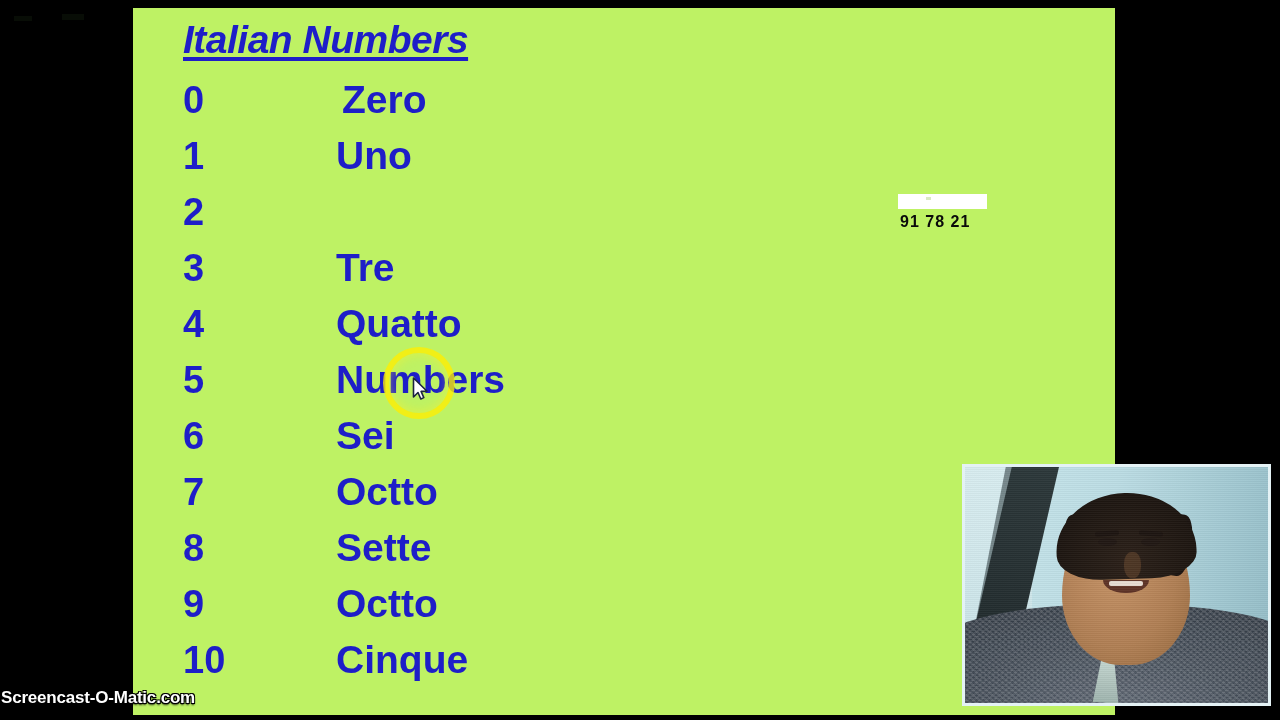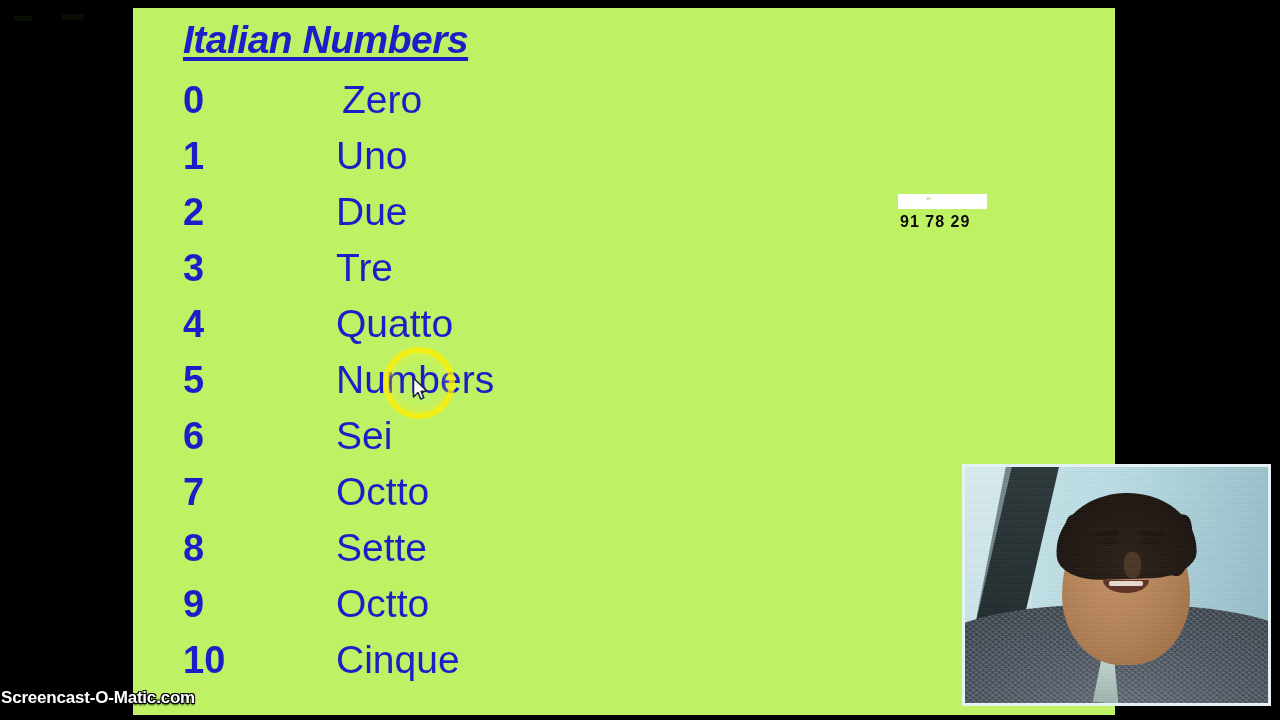--- a/index.html
+++ b/index.html
@@ -56,21 +56,21 @@
     left:50px;
     font-size:38px;
     font-weight:bold;
     color:#1e1ec8;
   }
 
   .num-word {
     position:absolute;
     left:203px;
     font-size:39px;
-    font-weight:normal;
+    font-weight:bold;
     color:#1e1ec8;
   }
   .num-row.indent .num-word { left:209px; }
 
   
   #note-box {
     position:absolute;
     left:765px; top:186px;
     width:89px; height:15px;
     background:#ffffff;
@@ -275,21 +275,20 @@
       <div class="num-row indent">
         <span class="num-digit">0</span>
         <span class="num-word">Zero</span>
       </div>
       <div class="num-row">
         <span class="num-digit">1</span>
         <span class="num-word">Uno</span>
       </div>
       <div class="num-row">
         <span class="num-digit">2</span>
-        <span class="num-word">Due</span>
       </div>
       <div class="num-row">
         <span class="num-digit">3</span>
         <span class="num-word">Tre</span>
       </div>
       <div class="num-row">
         <span class="num-digit">4</span>
         <span class="num-word">Quatto</span>
       </div>
       <div class="num-row">
@@ -314,21 +313,21 @@
       </div>
       <div class="num-row">
         <span class="num-digit">10</span>
         <span class="num-word">Cinque</span>
       </div>
     </div>
 
     <div id="note-box">
       <div id="note-box-mark"></div>
     </div>
-    <div id="note-digits">91 78 29</div>
+    <div id="note-digits">91 78 21</div>
 
     <div id="cursor-highlight"></div>
 
     <svg id="mouse-cursor" viewBox="0 0 17 24">
       <path d="M1.5 1 L1.5 20 L6 15.5 L8.8 22 L11.8 20.6 L9.1 14.4 L15 14.2 Z" fill="#ffffff" stroke="#1c2440" stroke-width="1.6" stroke-linejoin="round"></path>
     </svg>
   </div>
 
   <div id="webcam">
     <div class="cam-bg"></div>

